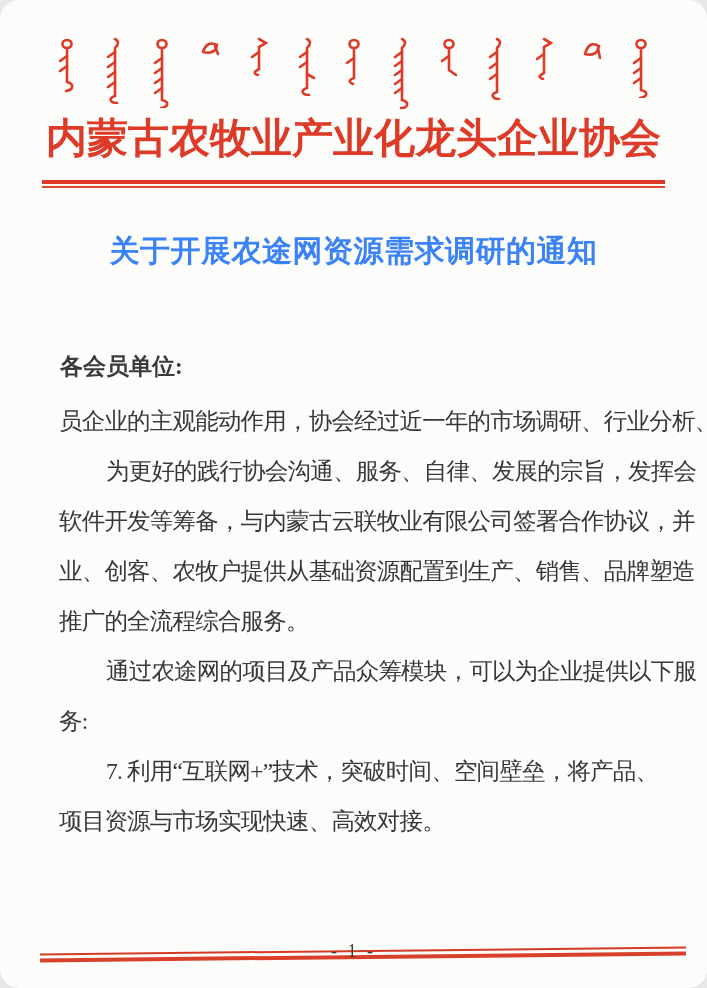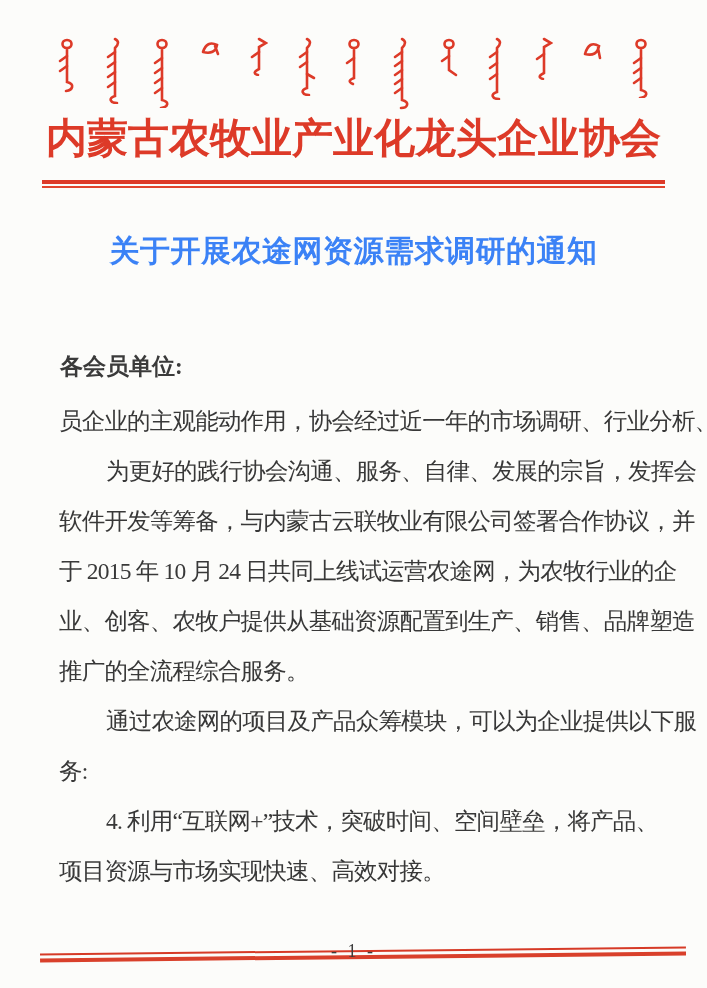--- a/index.html
+++ b/index.html
@@ -5,20 +5,21 @@
   * { margin: 0; padding: 0; box-sizing: border-box; }
   html, body { background: #e8e8e6; }
   .page {
     position: relative;
     width: 707px;
     height: 988px;
     margin: 0 auto;
     background: #fcfcfa;
     overflow: hidden;
     font-family: "Liberation Serif", "DejaVu Serif", serif;
+    border-radius: 19px;
   }
   
   .mn-row {
     margin: 36px 57px 0 56px;
     height: 74px;
     display: flex;
     justify-content: space-between;
     align-items: flex-start;
   }
   .mn-glyph { display: block; }
@@ -160,26 +161,25 @@
 
   <main>
     <h2 class="notice-title">关于开展农途网资源需求调研的通知</h2>
 
     <p class="salutation">各会员单位:</p>
 
     <div class="body-lines">
       <div class="body-line">员企业的主观能动作用，协会经过近一年的市场调研、行业分析、</div>
       <div class="body-line indent">为更好的践行协会沟通、服务、自律、发展的宗旨，发挥会</div>
       <div class="body-line">软件开发等筹备，与内蒙古云联牧业有限公司签署合作协议，并</div>
-      <div class="body-line">于 2015 年 10 月 24 日共同上线试运营农途网，为农牧行业的企</div>
       <div class="body-line">业、创客、农牧户提供从基础资源配置到生产、销售、品牌塑造</div>
       <div class="body-line">推广的全流程综合服务。</div>
       <div class="body-line indent">通过农途网的项目及产品众筹模块，可以为企业提供以下服</div>
       <div class="body-line">务:</div>
-      <div class="body-line indent">4. 利用“互联网+”技术，突破时间、空间壁垒，将产品、</div>
+      <div class="body-line indent">7. 利用“互联网+”技术，突破时间、空间壁垒，将产品、</div>
       <div class="body-line">项目资源与市场实现快速、高效对接。</div>
     </div>
   </main>
 
   <footer>
     <div class="footer-rule">
       <div class="thin"></div>
       <div class="gap"></div>
       <div class="thick"></div>
     </div>

